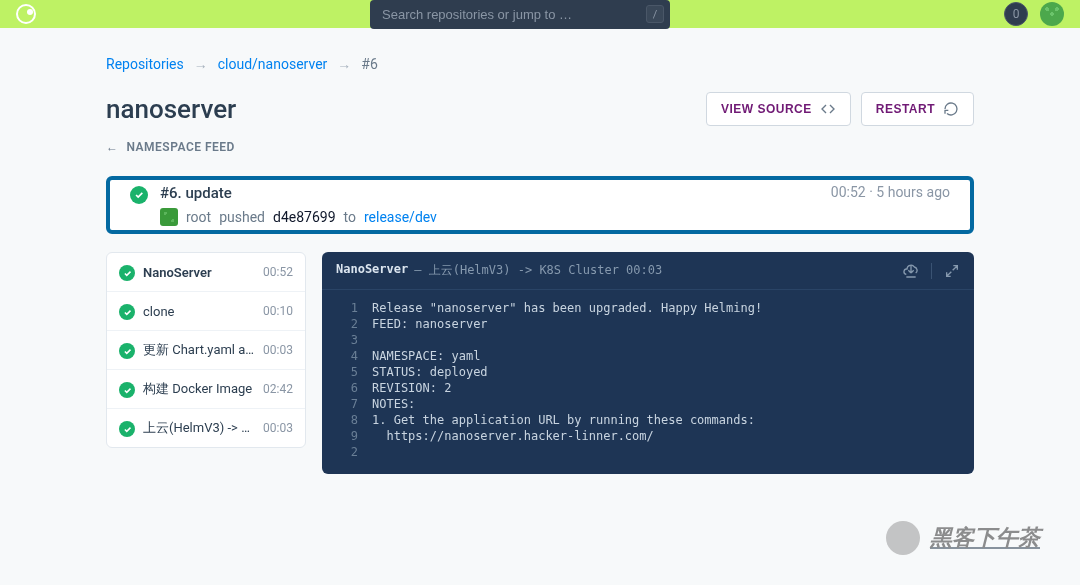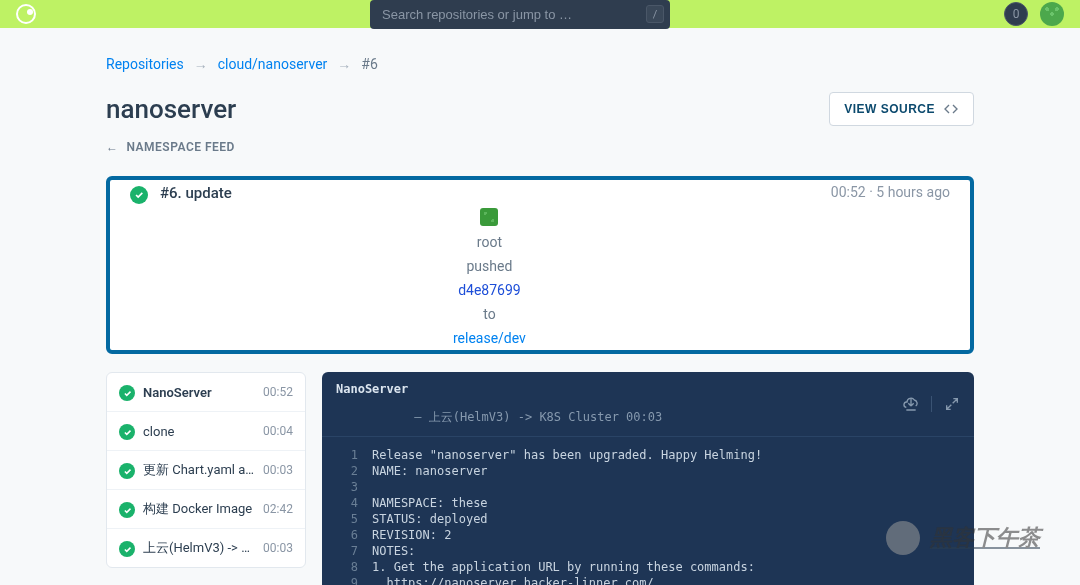--- a/index.html
+++ b/index.html
@@ -23,50 +23,50 @@
 .container { max-width: 900px; margin: 0 auto; padding: 28px 16px; }
 
 .breadcrumb { display: flex; align-items: flex-end; gap: 10px; font-size: 14px; margin-bottom: 20px; }
 .breadcrumb a { color: #0082f0; text-decoration: none; }
 .breadcrumb .sep { color: #a5b0bc; }
 .breadcrumb .current { color: #6a7a8a; }
 
 .header-row { display: flex; justify-content: space-between; align-items: center; margin-bottom: 14px; }
 .page-title { font-size: 26px; font-weight: 500; color: #2c3e50; }
 .header-actions { display: flex; gap: 10px; }
-.btn-outline { background: #fff; border: 1px solid #d0d8e0; border-radius: 4px; padding: 8px 14px; color: #0c4a6e; font-size: 12px; font-weight: 600; letter-spacing: 0.5px; display: flex; align-items: center; gap: 8px; cursor: pointer; }
+.btn-outline { background: #fff; border: 1px solid #d0d8e0; border-radius: 4px; padding: 8px 14px; color: #701a75; font-size: 12px; font-weight: 600; letter-spacing: 0.5px; display: flex; align-items: center; gap: 8px; cursor: pointer; }
 .btn-icon-svg { width: 16px; height: 16px; display: flex; align-items: center; justify-content: center; }
 
 .activity-link { display: flex; align-items: center; gap: 8px; color: #6a7a8a; font-size: 12px; font-weight: 600; letter-spacing: 0.5px; margin-bottom: 22px; cursor: pointer; }
 
 .event-card { background: #fff; border: 4px solid #0369a1; border-radius: 6px; padding: 4px 20px; margin-bottom: 18px; display: flex; align-items: flex-start; gap: 12px; }
 .status-check { width: 18px; height: 18px; border-radius: 50%; background: #1ab26b; display: flex; align-items: center; justify-content: center; flex-shrink: 0; margin-top: 2px; }
 .status-check svg { width: 10px; height: 10px; }
 .event-body { flex: 1; }
 .event-title { font-size: 15px; font-weight: 500; color: #2c3e50; margin-bottom: 6px; }
-.event-sub { display: flex; align-items: center; gap: 8px; font-size: 14px; color: #6a7a8a; flex-direction: column; }
-.event-sub .hash { color: #1d4ed8; }
+.event-sub { display: flex; align-items: center; gap: 8px; font-size: 14px; color: #6a7a8a; }
+.event-sub .hash { color: #0f172a; }
 .event-sub .branch { color: #0082f0; }
 .small-ident { width: 18px; height: 18px; border-radius: 3px; background: #3a9a3a; background-image: radial-gradient(circle at 30% 30%, #5bb55b 1.5px, transparent 1.5px), radial-gradient(circle at 70% 70%, #5bb55b 1.5px, transparent 1.5px); }
 .event-meta { color: #8a96a5; font-size: 14px; }
 
 .columns { display: flex; gap: 16px; align-items: flex-start; }
 .steps-panel { width: 200px; background: #fff; border: 1px solid #e2e8ee; border-radius: 6px; overflow: hidden; }
 .step-row { display: flex; align-items: center; gap: 8px; padding: 10px 12px; border-bottom: 1px solid #eef2f6; cursor: pointer; }
 .step-row:last-child { border-bottom: none; }
 .step-row.header-step { }
 .step-name { flex: 1; font-size: 13px; color: #2c3e50; white-space: nowrap; overflow: hidden; text-overflow: ellipsis; }
 .step-row.header-step .step-name { font-weight: 600; }
 .step-time { font-size: 12px; color: #8a96a5; }
 
 .log-panel { flex: 1; background: #1e3555; border-radius: 6px; overflow: hidden; color: #c8d4e0; font-family: "Menlo", "Consolas", monospace; font-size: 12px; }
 .log-head { display: flex; align-items: center; justify-content: space-between; padding: 10px 14px; border-bottom: 1px solid #2a4466; }
 .log-title-wrap { display: flex; gap: 6px; }
 .log-title-strong { font-weight: 600; color: #dbe5ef; }
-.log-title-rest { color: #8699ae; margin-top: 27px; }
+.log-title-rest { color: #8699ae; }
 .log-head-actions { display: flex; align-items: center; gap: 12px; }
 .log-head-divider { width: 1px; height: 16px; background: #3a5373; }
 .log-body { padding: 10px 0 14px; }
 .log-line { display: flex; padding: 1px 14px; }
 .log-ln { width: 22px; text-align: right; color: #6a7f96; margin-right: 14px; flex-shrink: 0; }
 .log-tx { color: #c8d4e0; white-space: pre; }
 
 .watermark { position: fixed; right: 40px; bottom: 30px; display: flex; align-items: center; gap: 10px; opacity: 0.55; text-decoration: underline; }
 .watermark-badge { width: 34px; height: 34px; border-radius: 50%; background: #999; }
 .watermark-text { font-size: 22px; font-weight: 600; color: #333; font-style: italic; }
@@ -100,20 +100,29 @@
   </div>
 
   <div class="header-row">
     <h1 class="page-title">nanoserver</h1>
     <div class="header-actions">
       <button class="btn-outline">
         <span>VIEW SOURCE</span>
         <span class="btn-icon-svg">
           <svg viewBox="0 0 24 24" fill="none" stroke="#6a7a8a" stroke-width="2">
               <path d="M9 18l-6-6 6-6M15 6l6 6-6 6"></path>
+            </svg>
+        </span>
+      </button>
+      <button class="btn-outline">
+        <span>RESTART</span>
+        <span class="btn-icon-svg">
+          <svg viewBox="0 0 24 24" fill="none" stroke="#6a7a8a" stroke-width="2">
+              <path d="M3 12a9 9 0 1 1 3 6.7"></path>
+              <path d="M3 19v-5h5"></path>
             </svg>
         </span>
       </button>
     </div>
   </div>
 
   <div class="activity-link">
     <span>←</span>
     <span>NAMESPACE FEED</span>
   </div>
@@ -153,21 +162,21 @@
           <div class="step-name">NanoServer</div>
           <div class="step-time">00:52</div>
         </div>
         <div class="step-row">
           <div class="status-check" style="width:16px;height:16px;">
             <svg viewBox="0 0 24 24" fill="none" stroke="#fff" stroke-width="4" style="width:9px;height:9px;">
               <path d="M5 12l5 5L20 7"></path>
             </svg>
           </div>
           <div class="step-name">clone</div>
-          <div class="step-time">00:04</div>
+          <div class="step-time">00:10</div>
         </div>
         <div class="step-row">
           <div class="status-check" style="width:16px;height:16px;">
             <svg viewBox="0 0 24 24" fill="none" stroke="#fff" stroke-width="4" style="width:9px;height:9px;">
               <path d="M5 12l5 5L20 7"></path>
             </svg>
           </div>
           <div class="step-name">更新 Chart.yaml appVer…</div>
           <div class="step-time">00:03</div>
         </div>
@@ -212,28 +221,28 @@
           </span>
         </div>
       </div>
       <div class="log-body" id="log-body">
           <div class="log-line">
             <span class="log-ln">1</span>
             <span class="log-tx">Release "nanoserver" has been upgraded. Happy Helming!</span>
           </div>
           <div class="log-line">
             <span class="log-ln">2</span>
-            <span class="log-tx">NAME: nanoserver</span>
+            <span class="log-tx">FEED: nanoserver</span>
           </div>
           <div class="log-line">
             <span class="log-ln">3</span>
           </div>
           <div class="log-line">
             <span class="log-ln">4</span>
-            <span class="log-tx">NAMESPACE: these</span>
+            <span class="log-tx">NAMESPACE: yaml</span>
           </div>
           <div class="log-line">
             <span class="log-ln">5</span>
             <span class="log-tx">STATUS: deployed</span>
           </div>
           <div class="log-line">
             <span class="log-ln">6</span>
             <span class="log-tx">REVISION: 2</span>
           </div>
           <div class="log-line">

